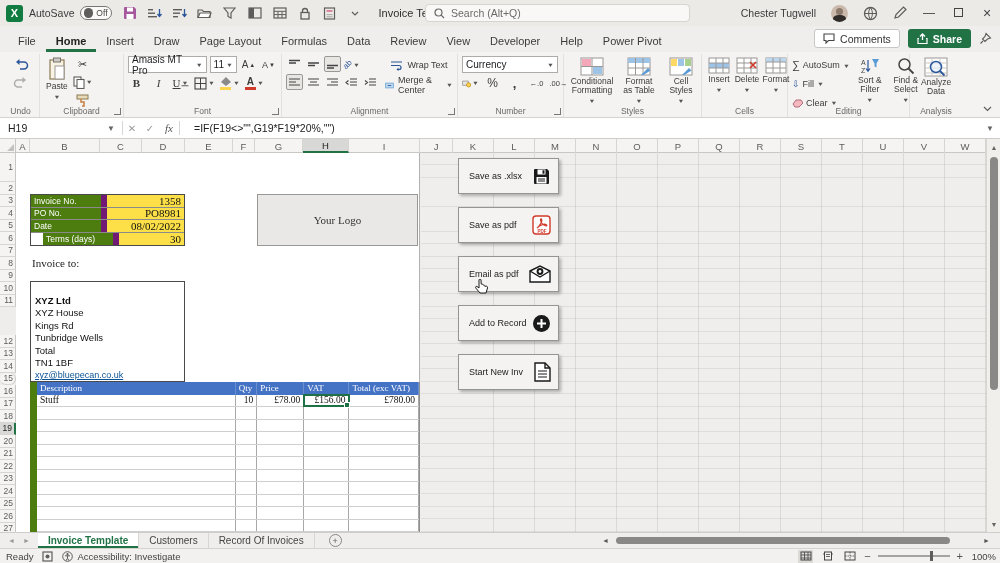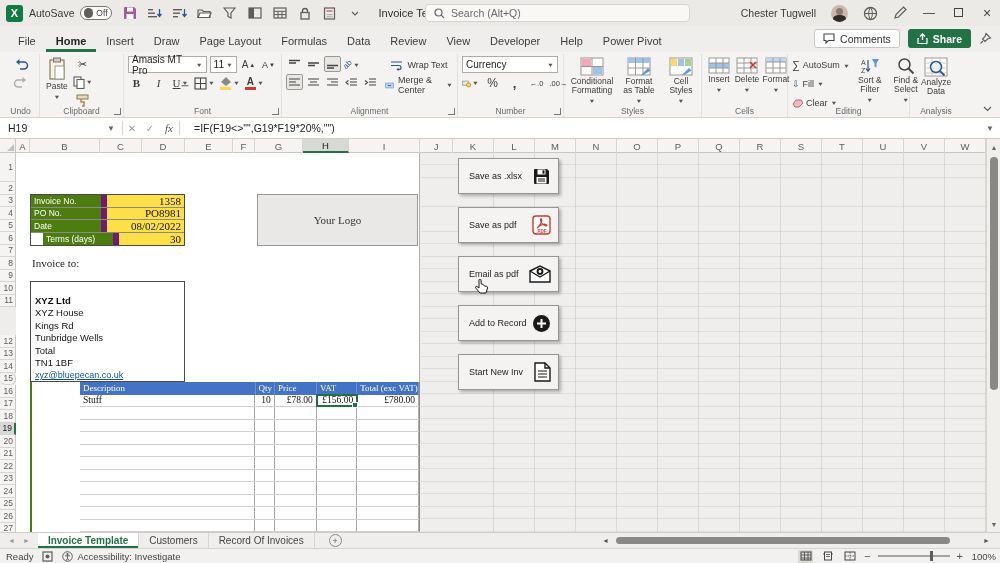--- a/index.html
+++ b/index.html
@@ -90,21 +90,21 @@
   .meta-row:last-child { border-bottom:none;padding-left:12px; }
   .meta-label { width:70px; background:#4d7c0f; color:#fff; font-size:8.5px; display:flex; align-items:center; padding-left:3px; }
   .meta-value { flex:1; background:#fde047; font-family:"Liberation Serif", serif; font-size:11px; color:#111; display:flex; align-items:center; justify-content:flex-end; padding-right:3px; border-left:6px solid #701a75; }
   .logo-box { position:absolute; left:241px; top:41px; width:161px; height:52px; background:#e9e8e6; border:1px solid #9a9896; display:flex; align-items:center; justify-content:center; font-family:"Liberation Serif", serif; font-size:11px; color:#333; }
   .invoice-to { position:absolute; left:16px; top:104px; font-family:"Liberation Serif", serif; font-size:11px; color:#222; }
   .addr-box { position:absolute; left:14px; top:116px; width:155px; height:101px; border:1px solid #4a4a4a; background:#fff; padding:12px 0 0 4px;margin-top:12px; }
   .addr-line { height:12.5px; font-size:9.5px; color:#111; display:flex; align-items:center; }
   .addr-line.bold { font-weight:bold; }
   .addr-email { height:12.5px; font-size:9px; color:#0b5394; text-decoration:underline; display:flex; align-items:center; }
 
-  .items { position:absolute; left:14px; top:229px; width:390px; border-left:2px solid #4d7c0f; border-right:1px solid #8f8f8f; border-bottom:1px solid #bdbdbd;padding-left:48px; }
+  .items { position:absolute; left:14px; top:229px; width:390px; border-left:7px solid #4d7c0f; border-right:1px solid #8f8f8f; border-bottom:1px solid #bdbdbd; }
   .items-header { display:flex; height:12.5px; background:#4472c4; }
   .ih-cell { color:#fff; font-family:"Liberation Serif", serif; font-size:9px; display:flex; align-items:center; padding-left:3px; border-right:1px solid #6a8fd0; }
   .item-row { display:flex; height:12.5px; background:#fff; border-bottom:1px solid #cfcfcf; }
   .it-cell { font-family:"Liberation Serif", serif; font-size:9.5px; color:#111; display:flex; align-items:center; border-right:1px solid #a8a8a8; padding:0 3px; }
   .it-cell.num { justify-content:flex-end; }
   .sel-cell { outline:2px solid #1e7145; outline-offset:-1px; position:relative; z-index:3; }
   .sel-cell:after { content:""; position:absolute; right:-2px; bottom:-2px; width:4px; height:4px; background:#1e7145; border:1px solid #fff; }
 
   
   .abtn { position:absolute; left:442px; width:101px; height:36px; background:#f4f3f1; border:1px solid #979593; box-shadow:2px 2px 3px rgba(0,0,0,.28); display:flex; align-items:center; justify-content:space-between; padding:0 7px 0 10px; }

